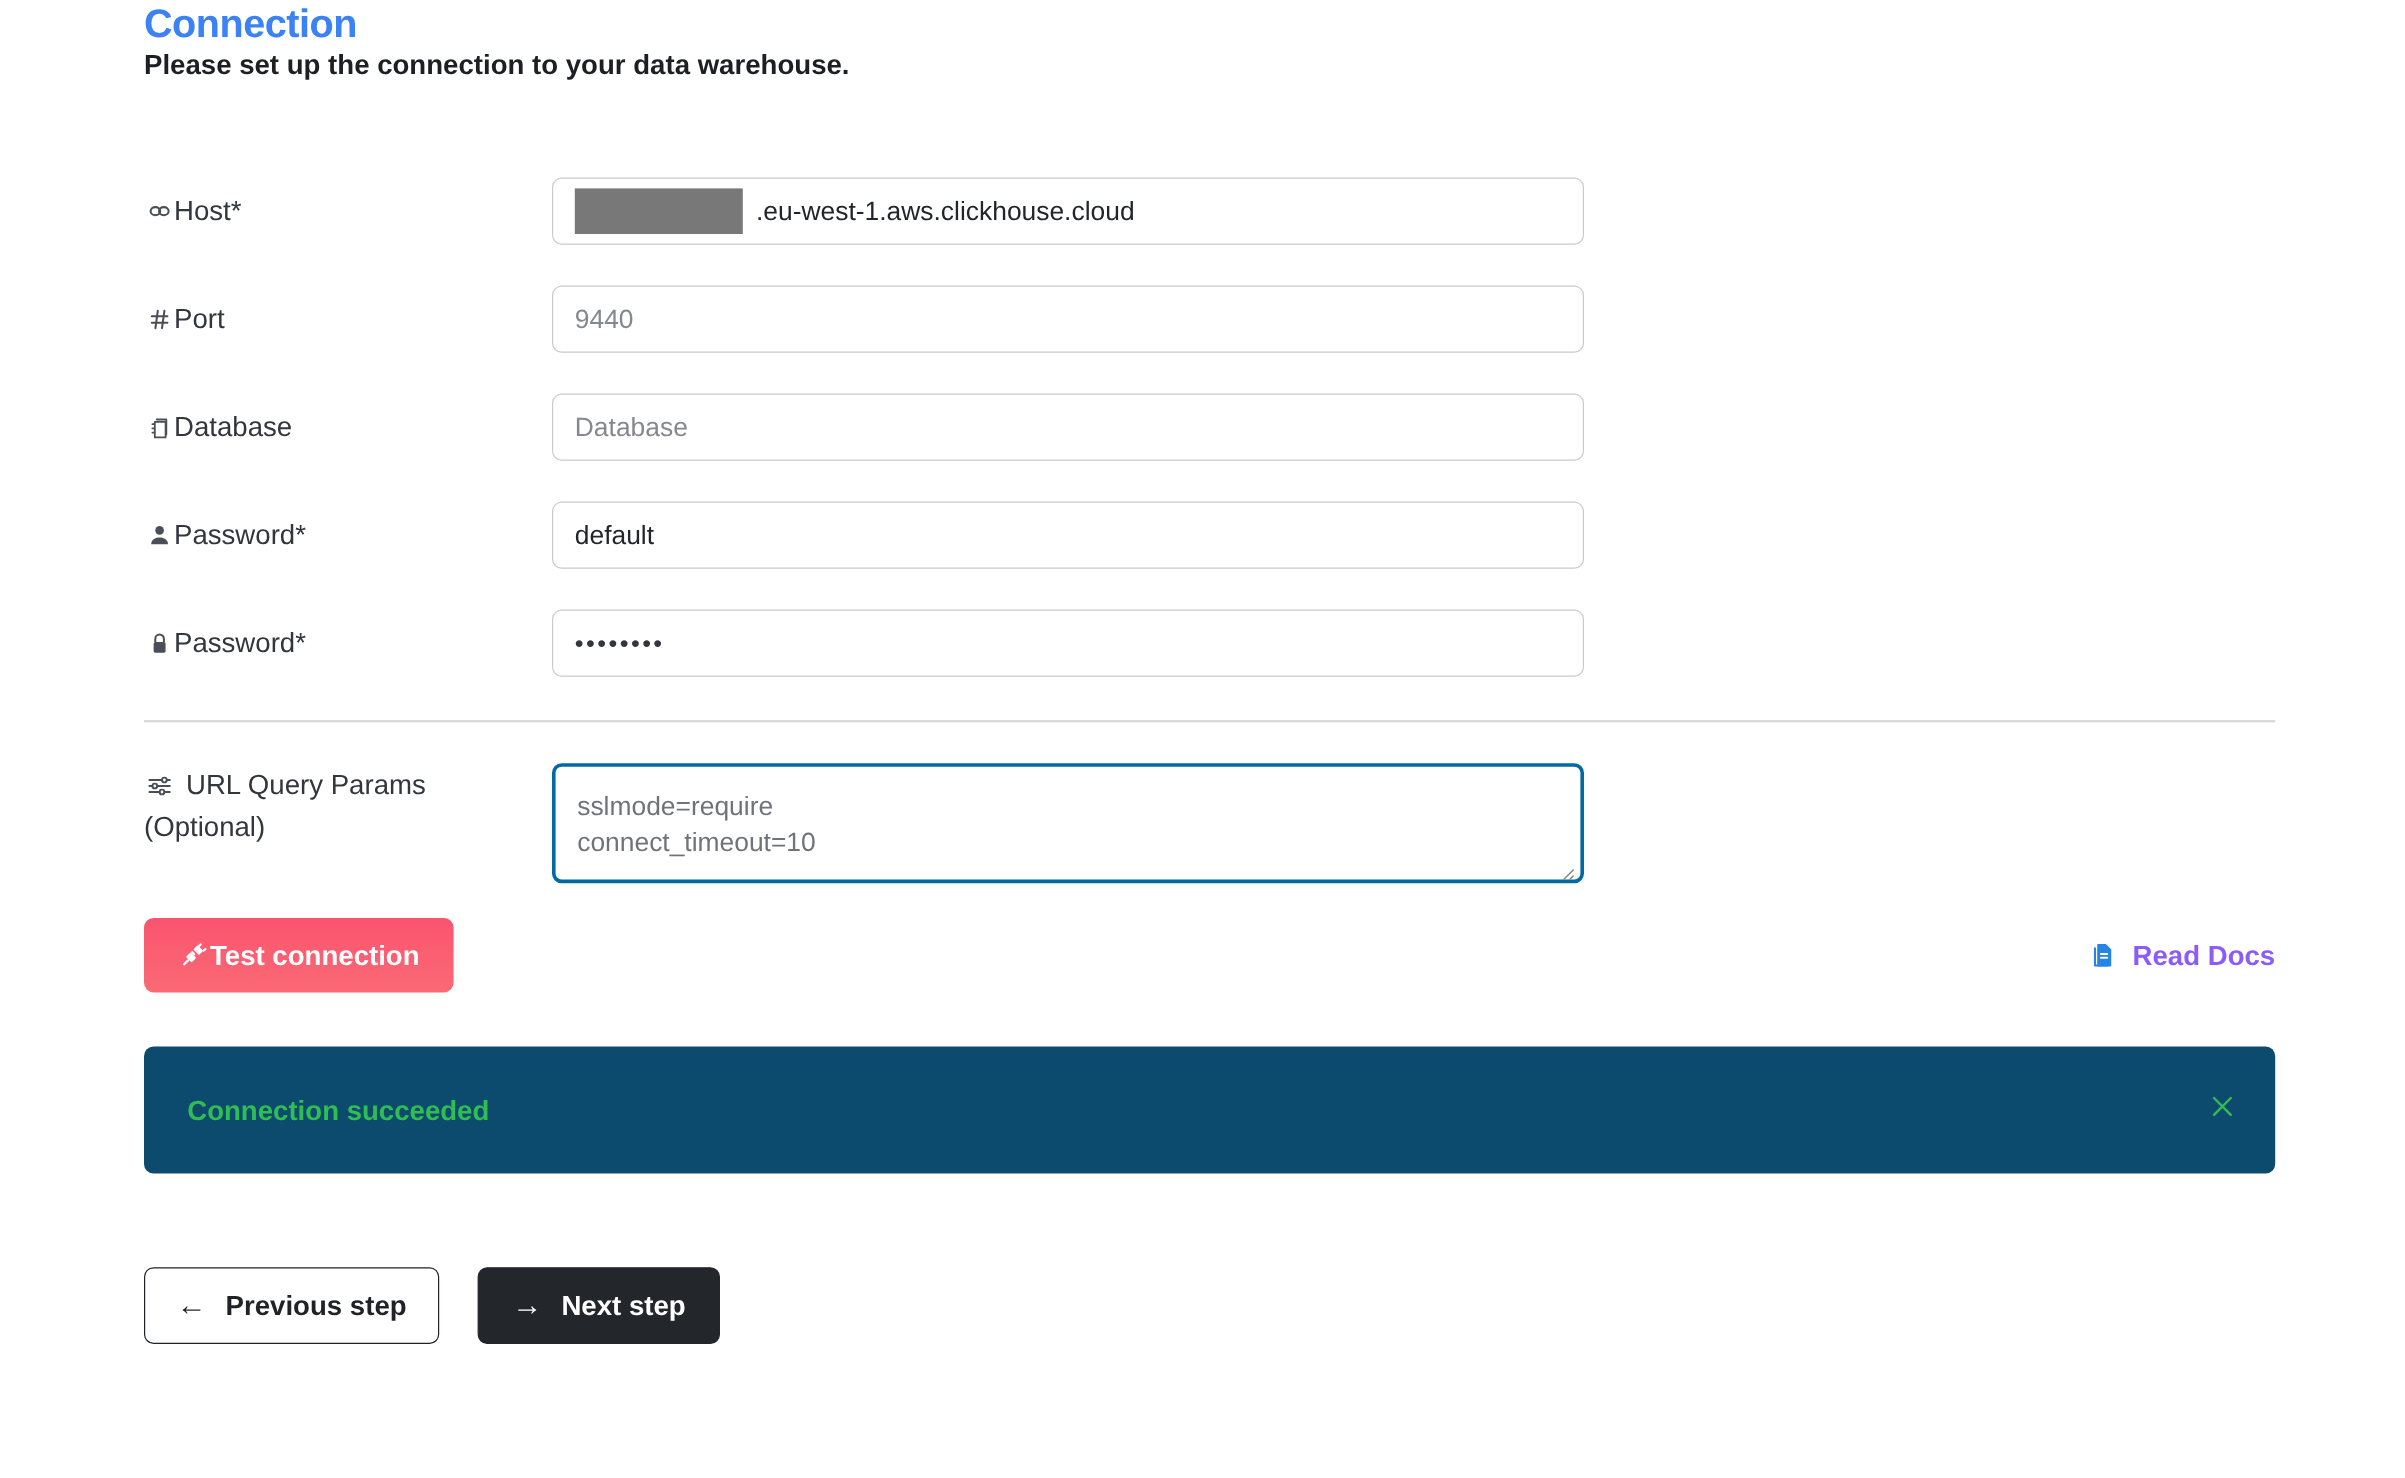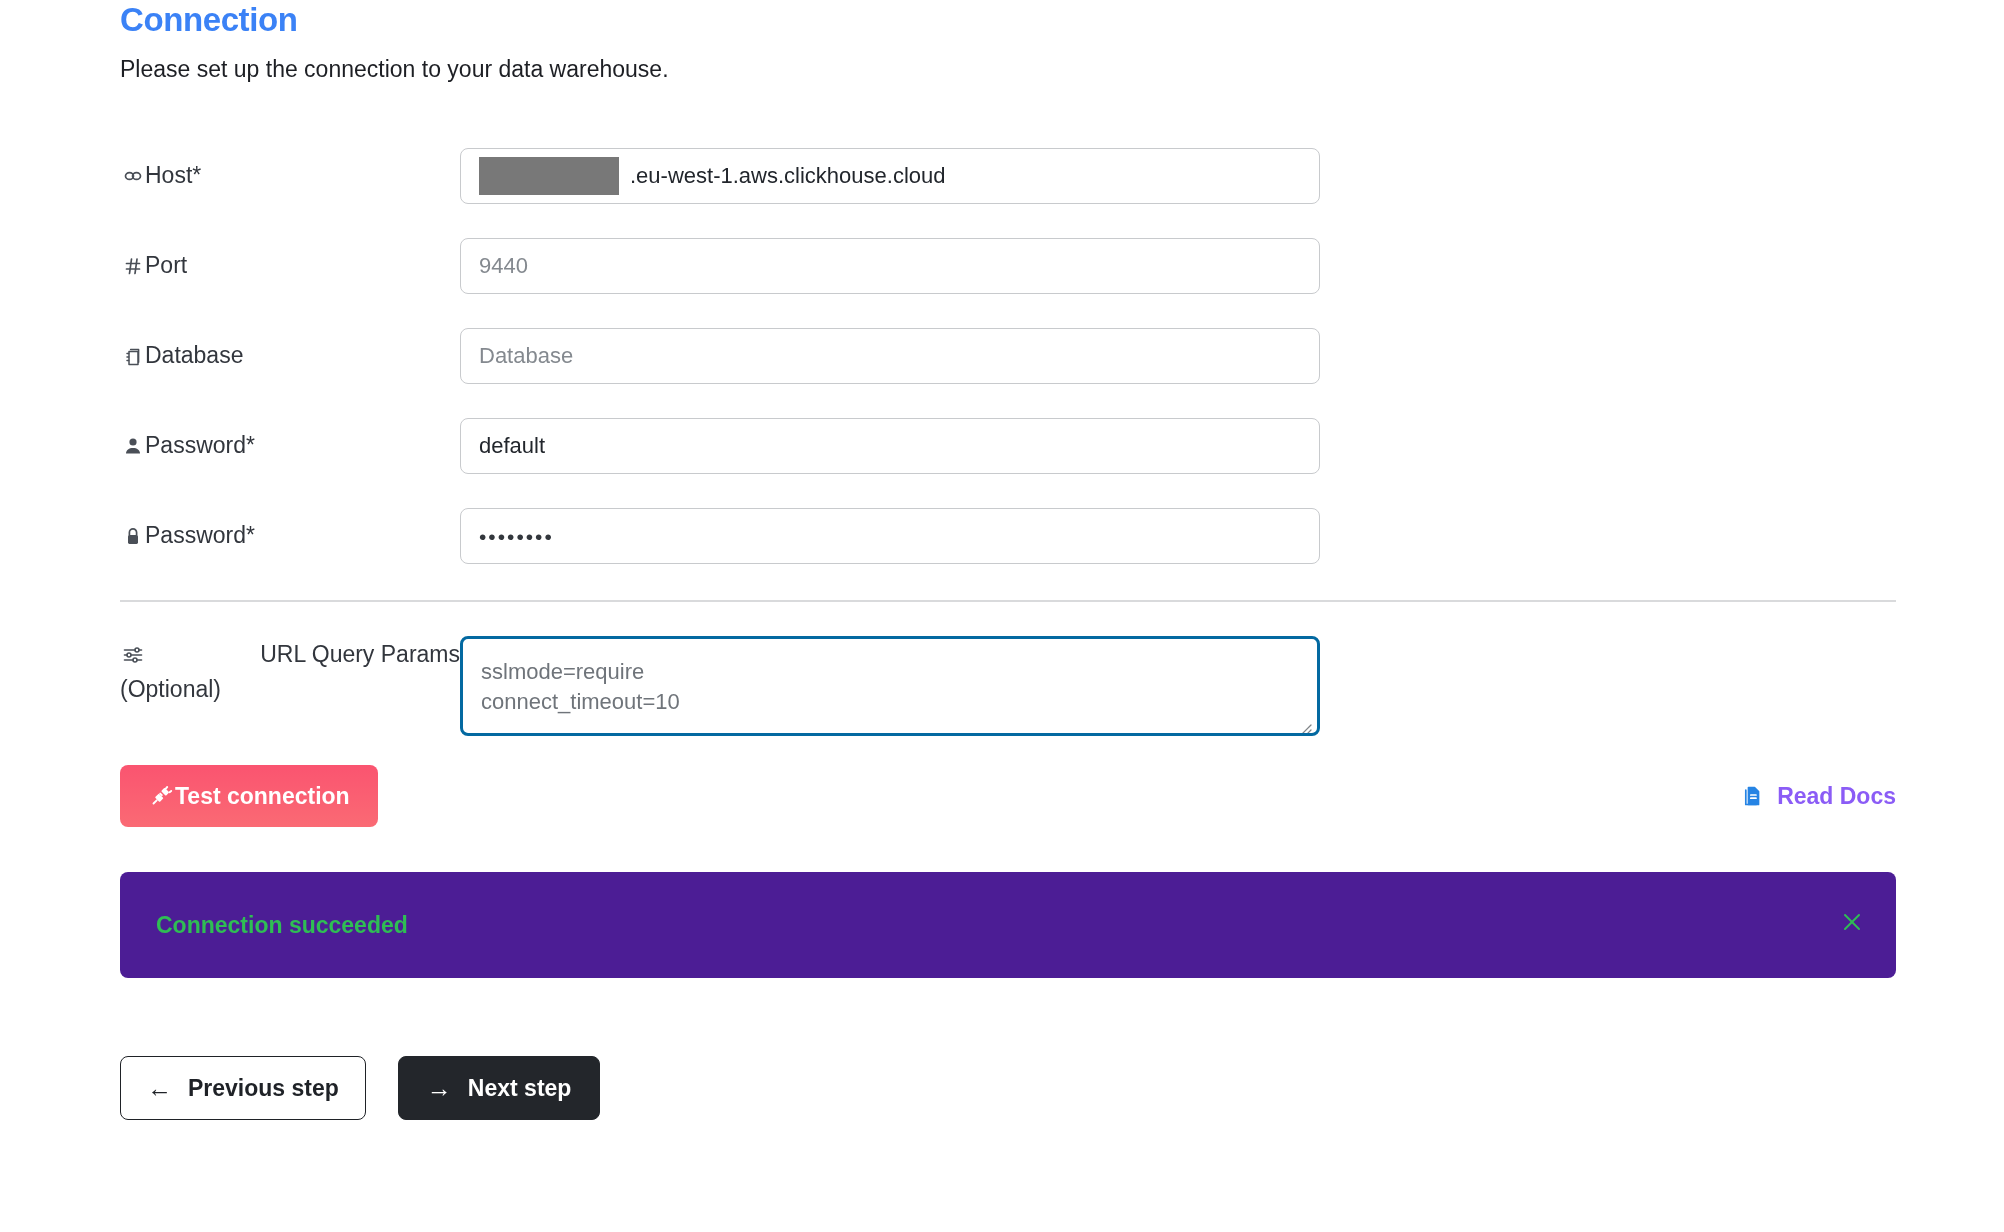--- a/index.html
+++ b/index.html
@@ -32,23 +32,22 @@
   .page-title {
     font-size: 33px;
     font-weight: bold;
     letter-spacing: -0.4px;
     line-height: 1.2;
     margin: 0;
     color: #3b82f6;
   }
   .page-subtitle {
     font-size: 23px;
-    font-weight: 400;
+    font-weight: 700;
     color: #1d1f24;
-    margin-top: 15px;
     line-height: 1.3;
   }
 
   
   .form {
     position: absolute;
     left: 120px;
     top: 148px;
     width: 1776px;
   }
@@ -145,21 +144,20 @@
     flex: 0 0 340px;
     font-size: 23px;
     color: #32363d;
     line-height: 1.45;
     padding-top: 2px;
   }
   .params-label .lbl-line1 {
     display: flex;
     align-items: center;
     gap: 10px;
-    justify-content: space-between;
   }
   .params-label .lbl-line2 {
     display: block;
     margin-top: 2px;
   }
   .textarea-box {
     position: relative;
     box-sizing: border-box;
     width: 860px;
     height: 100px;
@@ -218,21 +216,21 @@
   }
 
   
   .alert {
     position: absolute;
     left: 120px;
     top: 872px;
     width: 1776px;
     height: 106px;
     box-sizing: border-box;
-    background: #4c1d95;
+    background: #0c4a6e;
     border-radius: 8px;
     display: flex;
     align-items: center;
     justify-content: space-between;
     padding: 0 30px 0 36px;
   }
   .alert-text {
     font-size: 23px;
     font-weight: bold;
     color: #2fbd54;

